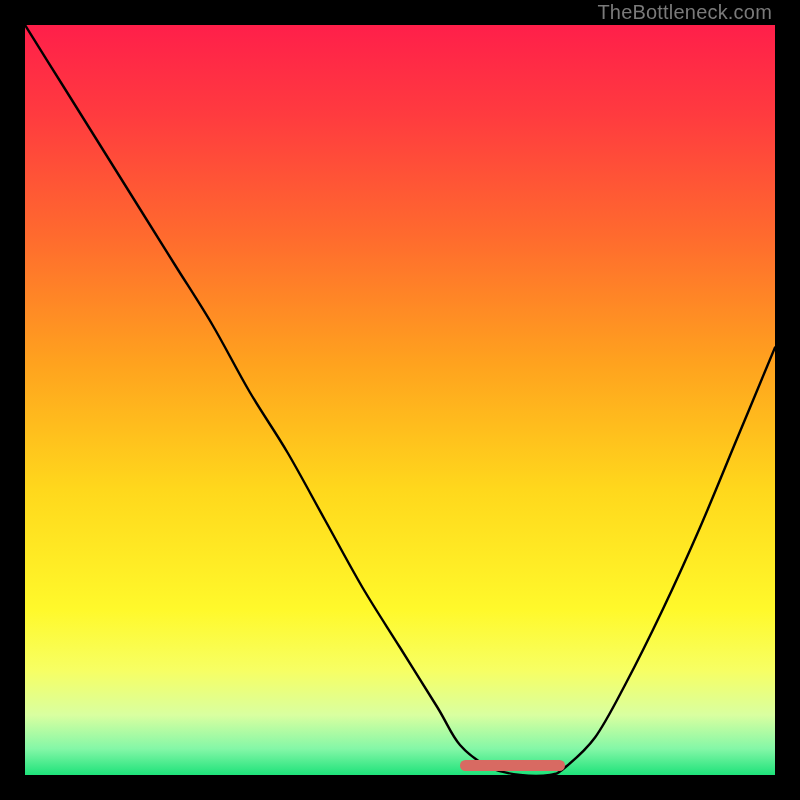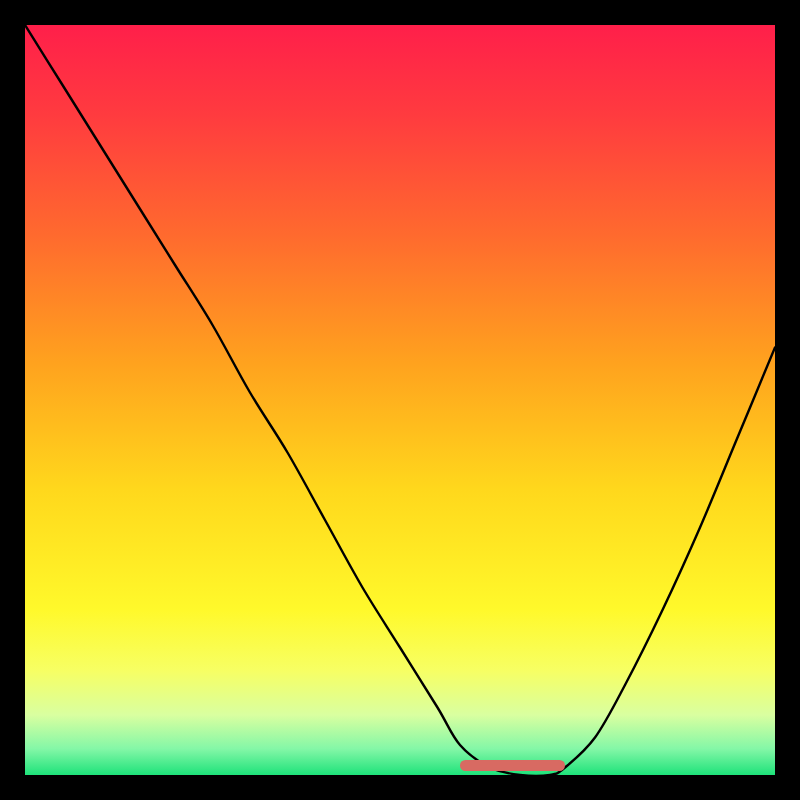--- a/index.html
+++ b/index.html
@@ -73,13 +73,14 @@
       <rect x="0" y="0" width="750" height="750" fill="url(#grad)"></rect>
     </svg>
 
     <svg class="curve" viewBox="0 0 750 750" preserveAspectRatio="none">
       <path id="curve-path" d="M 0,0 C 6.25,10 25,40 37.5,60 C 50,80 62.5,100 75,120 C 87.5,140 100,160 112.5,180 C 125,200 137.5,219.99999999999994 150,239.99999999999994 C 162.5,259.99999999999994 175,278.75 187.5,300 C 200,321.25 212.5,346.25 225,367.5 C 237.5,388.75 250,406.25 262.5,427.5 C 275,448.75 287.5,472.5 300,495 C 312.5,517.5 325,541.25 337.5,562.5 C 350,583.75 362.5,602.5 375,622.5 C 387.5,642.5 402.50000000000006,666.25 412.50000000000006,682.5 C 422.50000000000006,698.75 426.24999999999994,710 434.99999999999994,720 C 443.74999999999994,730 455,737.5 465,742.5 C 475,747.5 485,748.75 495,750 C 505,751.25 517.5,751.25 525,750 C 532.5,748.75 532.5,748.75 540,742.5 C 547.5,736.25 560,726.25 570,712.5 C 580,698.75 588.75,681.25 600,660 C 611.25,638.75 625,611.25 637.5,585 C 650,558.75 662.5,531.25 675,502.5 C 687.5,473.75 700,442.5 712.5,412.5 C 725,382.5 743.75,337.50000000000006 750,322.50000000000006" fill="none" stroke="#000000" stroke-width="2.4" stroke-linecap="round" stroke-linejoin="round"></path>
     </svg>
 
     <div class="minimum-marker" id="min-marker" style="left: 435px; width: 105px; bottom: 4px; background: rgb(216, 106, 98);"></div>
   </div>
 
+  <div class="watermark">TheBottleneck.com</div>
 </div>
 
 </body></html>

